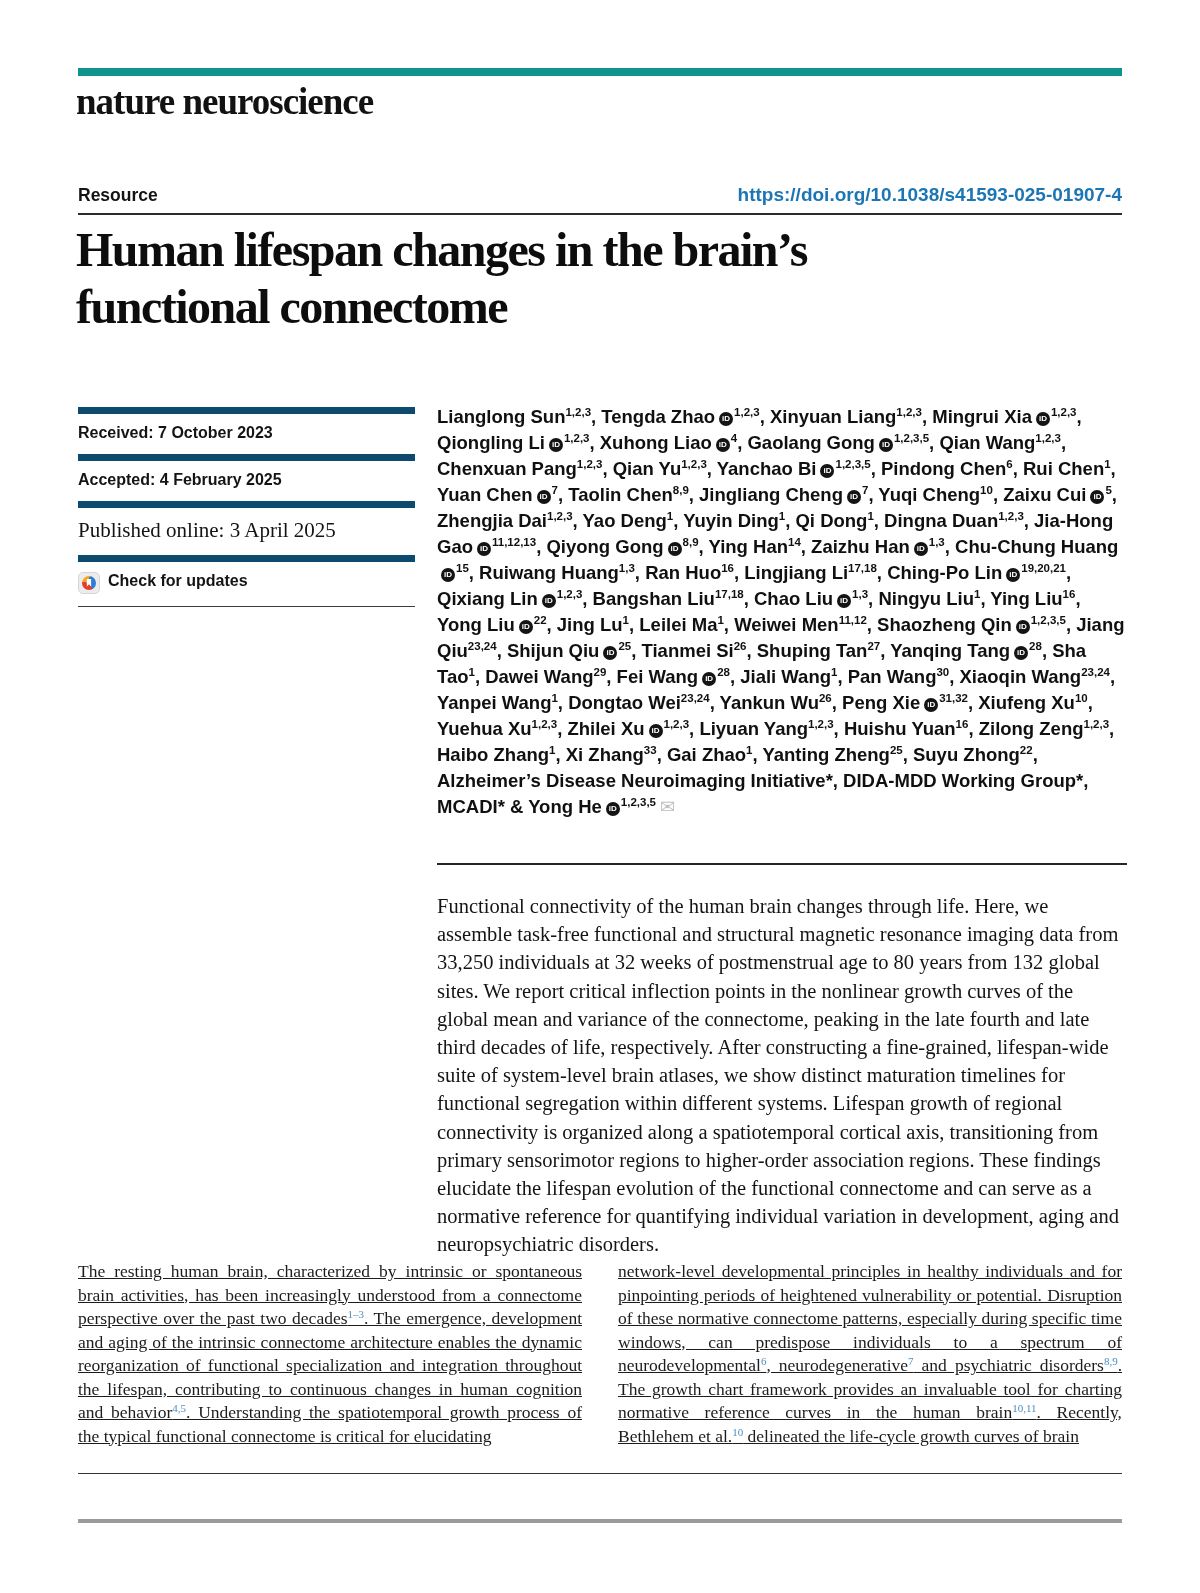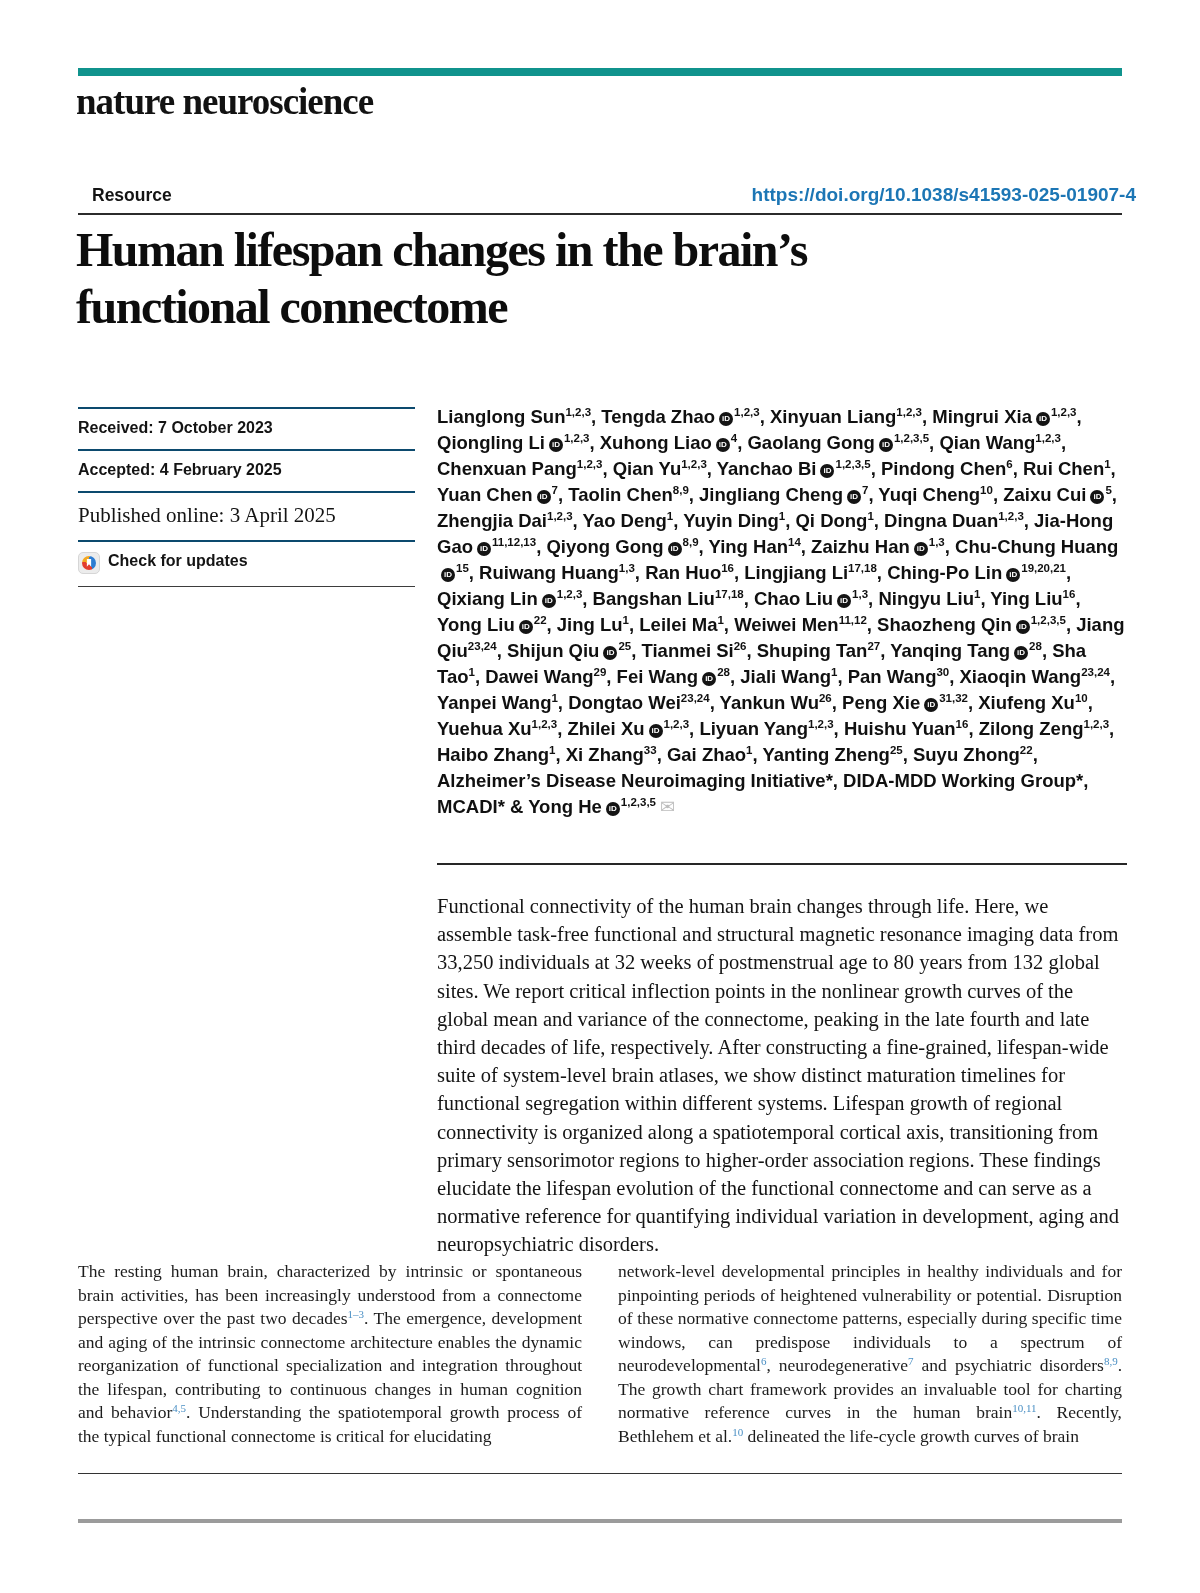--- a/index.html
+++ b/index.html
@@ -5,32 +5,32 @@
   html,body{margin:0;padding:0;background:#ffffff;}
   .page{position:relative;width:1200px;height:1593px;background:#fff;overflow:hidden;
         font-family:"Liberation Sans",sans-serif;color:#161616;}
 
   .teal-bar{position:absolute;left:78px;top:68px;width:1044px;height:8px;background:#10938d;}
 
   .wordmark{position:absolute;left:76px;top:80px;font-family:"Liberation Serif",serif;
             font-weight:700;font-size:37px;letter-spacing:-1px;color:#121212;}
 
   .cat-row{position:absolute;left:78px;top:184px;width:1044px;display:flex;
-           justify-content:space-between;align-items:baseline;margin-left:14px;}
+           justify-content:space-between;align-items:baseline;}
   .category{font-weight:700;font-size:17.5px;color:#141414;}
   .doi{font-weight:700;font-size:19px;color:#1c76b5;text-decoration:none;}
 
   .rule-under-cat{position:absolute;left:78px;top:213px;width:1044px;height:2px;background:#2b2b2b;}
 
   .title{position:absolute;left:76px;top:221px;width:900px;margin:0;
          font-family:"Liberation Serif",serif;font-weight:700;font-size:48px;
          line-height:57px;letter-spacing:-1.5px;color:#0d0d0d;}
 
   .meta-col{position:absolute;left:78px;top:407px;width:337px;border-bottom:1px solid #3d3d3d;}
-  .meta-row{border-top:2px solid #0c4a6e;padding:10px 0 12px 0;font-size:16px;font-weight:700;color:#141414;}
+  .meta-row{border-top:7px solid #0c4a6e;padding:10px 0 12px 0;font-size:16px;font-weight:700;color:#141414;}
   .meta-row.serif{font-family:"Liberation Serif",serif;font-weight:400;font-size:21px;}
   .meta-row.check{display:flex;align-items:flex-start;}
   .crossmark{width:22px;height:22px;background:#ececec;border:1px solid #d6d6d6;border-radius:5px;
              display:inline-flex;align-items:center;justify-content:center;margin-right:8px;
              position:relative;box-sizing:border-box;}
   .cm-circle{width:14px;height:14px;border-radius:50%;
              background:conic-gradient(from 150deg,#e23d2e 0 130deg,#f3a71f 130deg 215deg,#2d7dd2 215deg 360deg);
              position:relative;}
   .cm-book{position:absolute;left:50%;top:3px;transform:translateX(-50%);width:5px;height:8px;background:#ffffff;
            clip-path:polygon(0 0,100% 0,100% 100%,50% 65%,0 100%);}
@@ -41,21 +41,21 @@
          font-size:8px;font-weight:700;line-height:14px;text-align:center;margin:0 1px 0 4px;
          vertical-align:2px;font-family:"Liberation Sans",sans-serif;}
   .asup{font-size:11.5px;line-height:0;vertical-align:7px;letter-spacing:0;}
   .env-inline{color:#bdbdbd;font-size:18px;font-weight:400;margin-left:4px;}
 
   .abstract-block{position:absolute;left:437px;top:863px;width:690px;border-top:2px solid #262626;padding-top:27px;}
   .abstract{font-family:"Liberation Serif",serif;font-size:20.5px;line-height:28.2px;color:#141414;}
 
   .body-cols{position:absolute;left:78px;top:1260px;width:1044px;display:flex;gap:36px;}
   .col{width:504px;font-family:"Liberation Serif",serif;font-size:17.5px;line-height:23.5px;
-       color:#1c1c1c;text-align:justify;}
+       color:#1c1c1c;text-align:justify;text-decoration:underline;}
   .cite{color:#4a8fc4;font-size:11px;line-height:0;vertical-align:6px;}
 
   .foot-rule{position:absolute;left:78px;top:1473px;width:1044px;height:1px;background:#333;}
   .affil{position:absolute;left:78px;top:1484px;width:1044px;font-size:13.5px;color:#1a1a1a;white-space:nowrap;}
   .env-foot{color:#b5b5b5;font-size:15px;margin:0 1px;}
   .email{color:#1c76b5;text-decoration:none;}
 
   .thick-rule{position:absolute;left:78px;top:1519px;width:1044px;height:4px;background:#9b9b9b;}
   .journal-line{position:absolute;left:78px;top:1537px;width:1044px;display:flex;
                 justify-content:space-between;font-weight:700;font-size:17px;color:#141414;}

